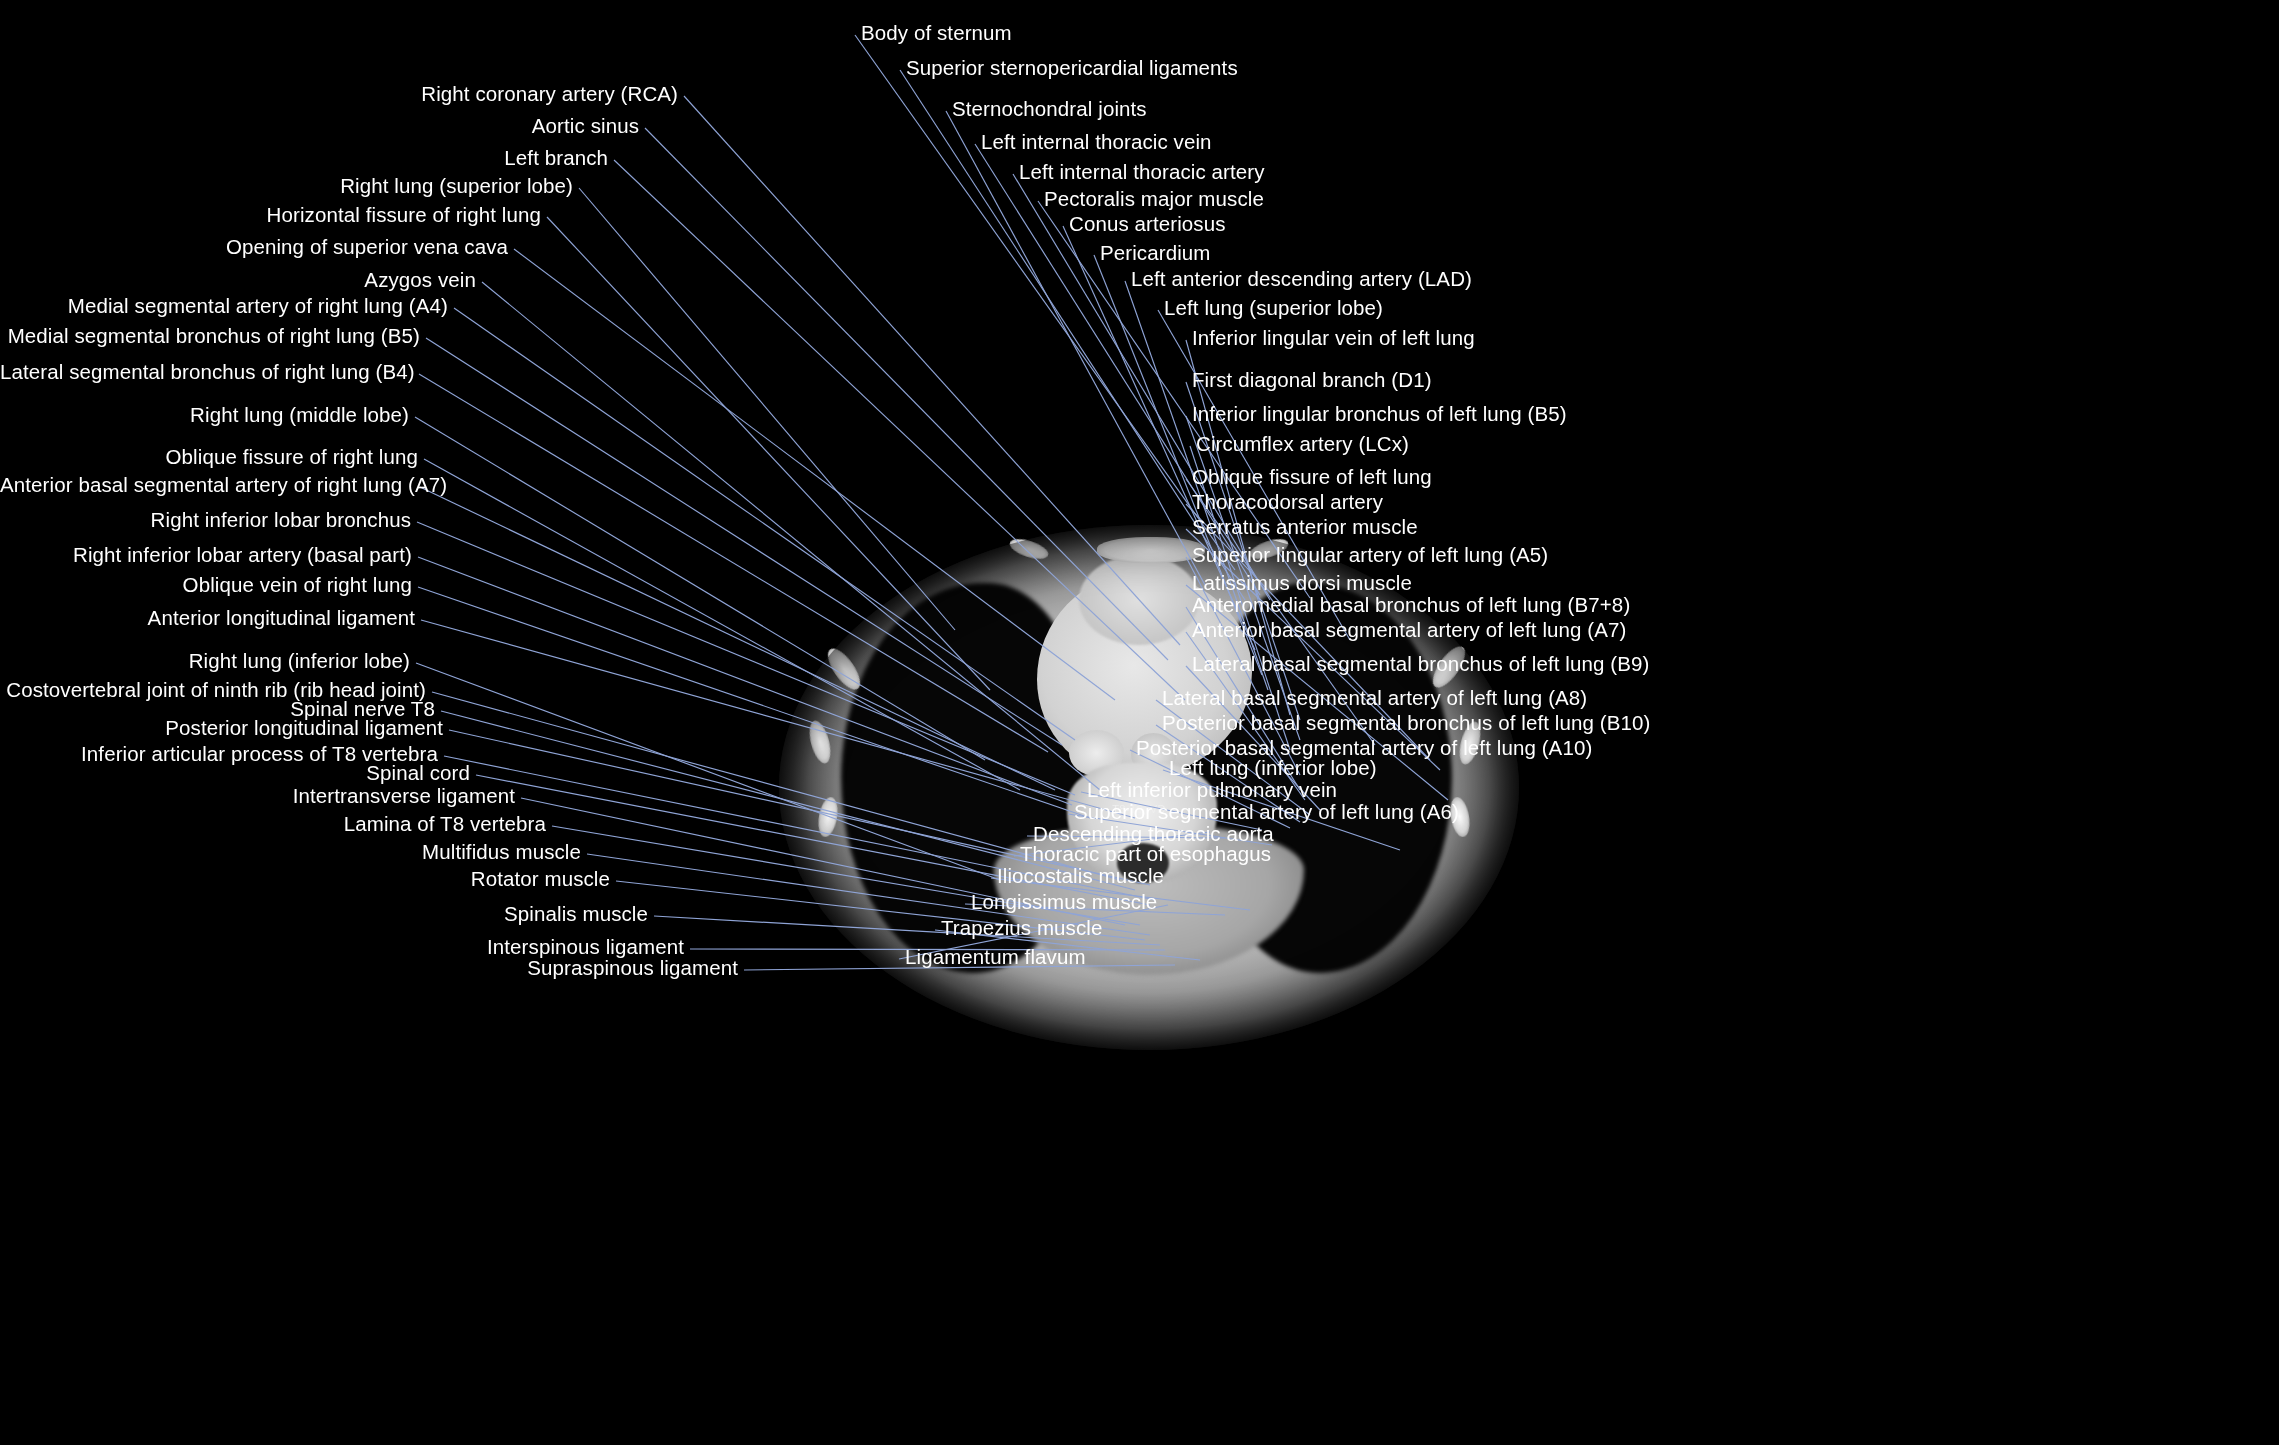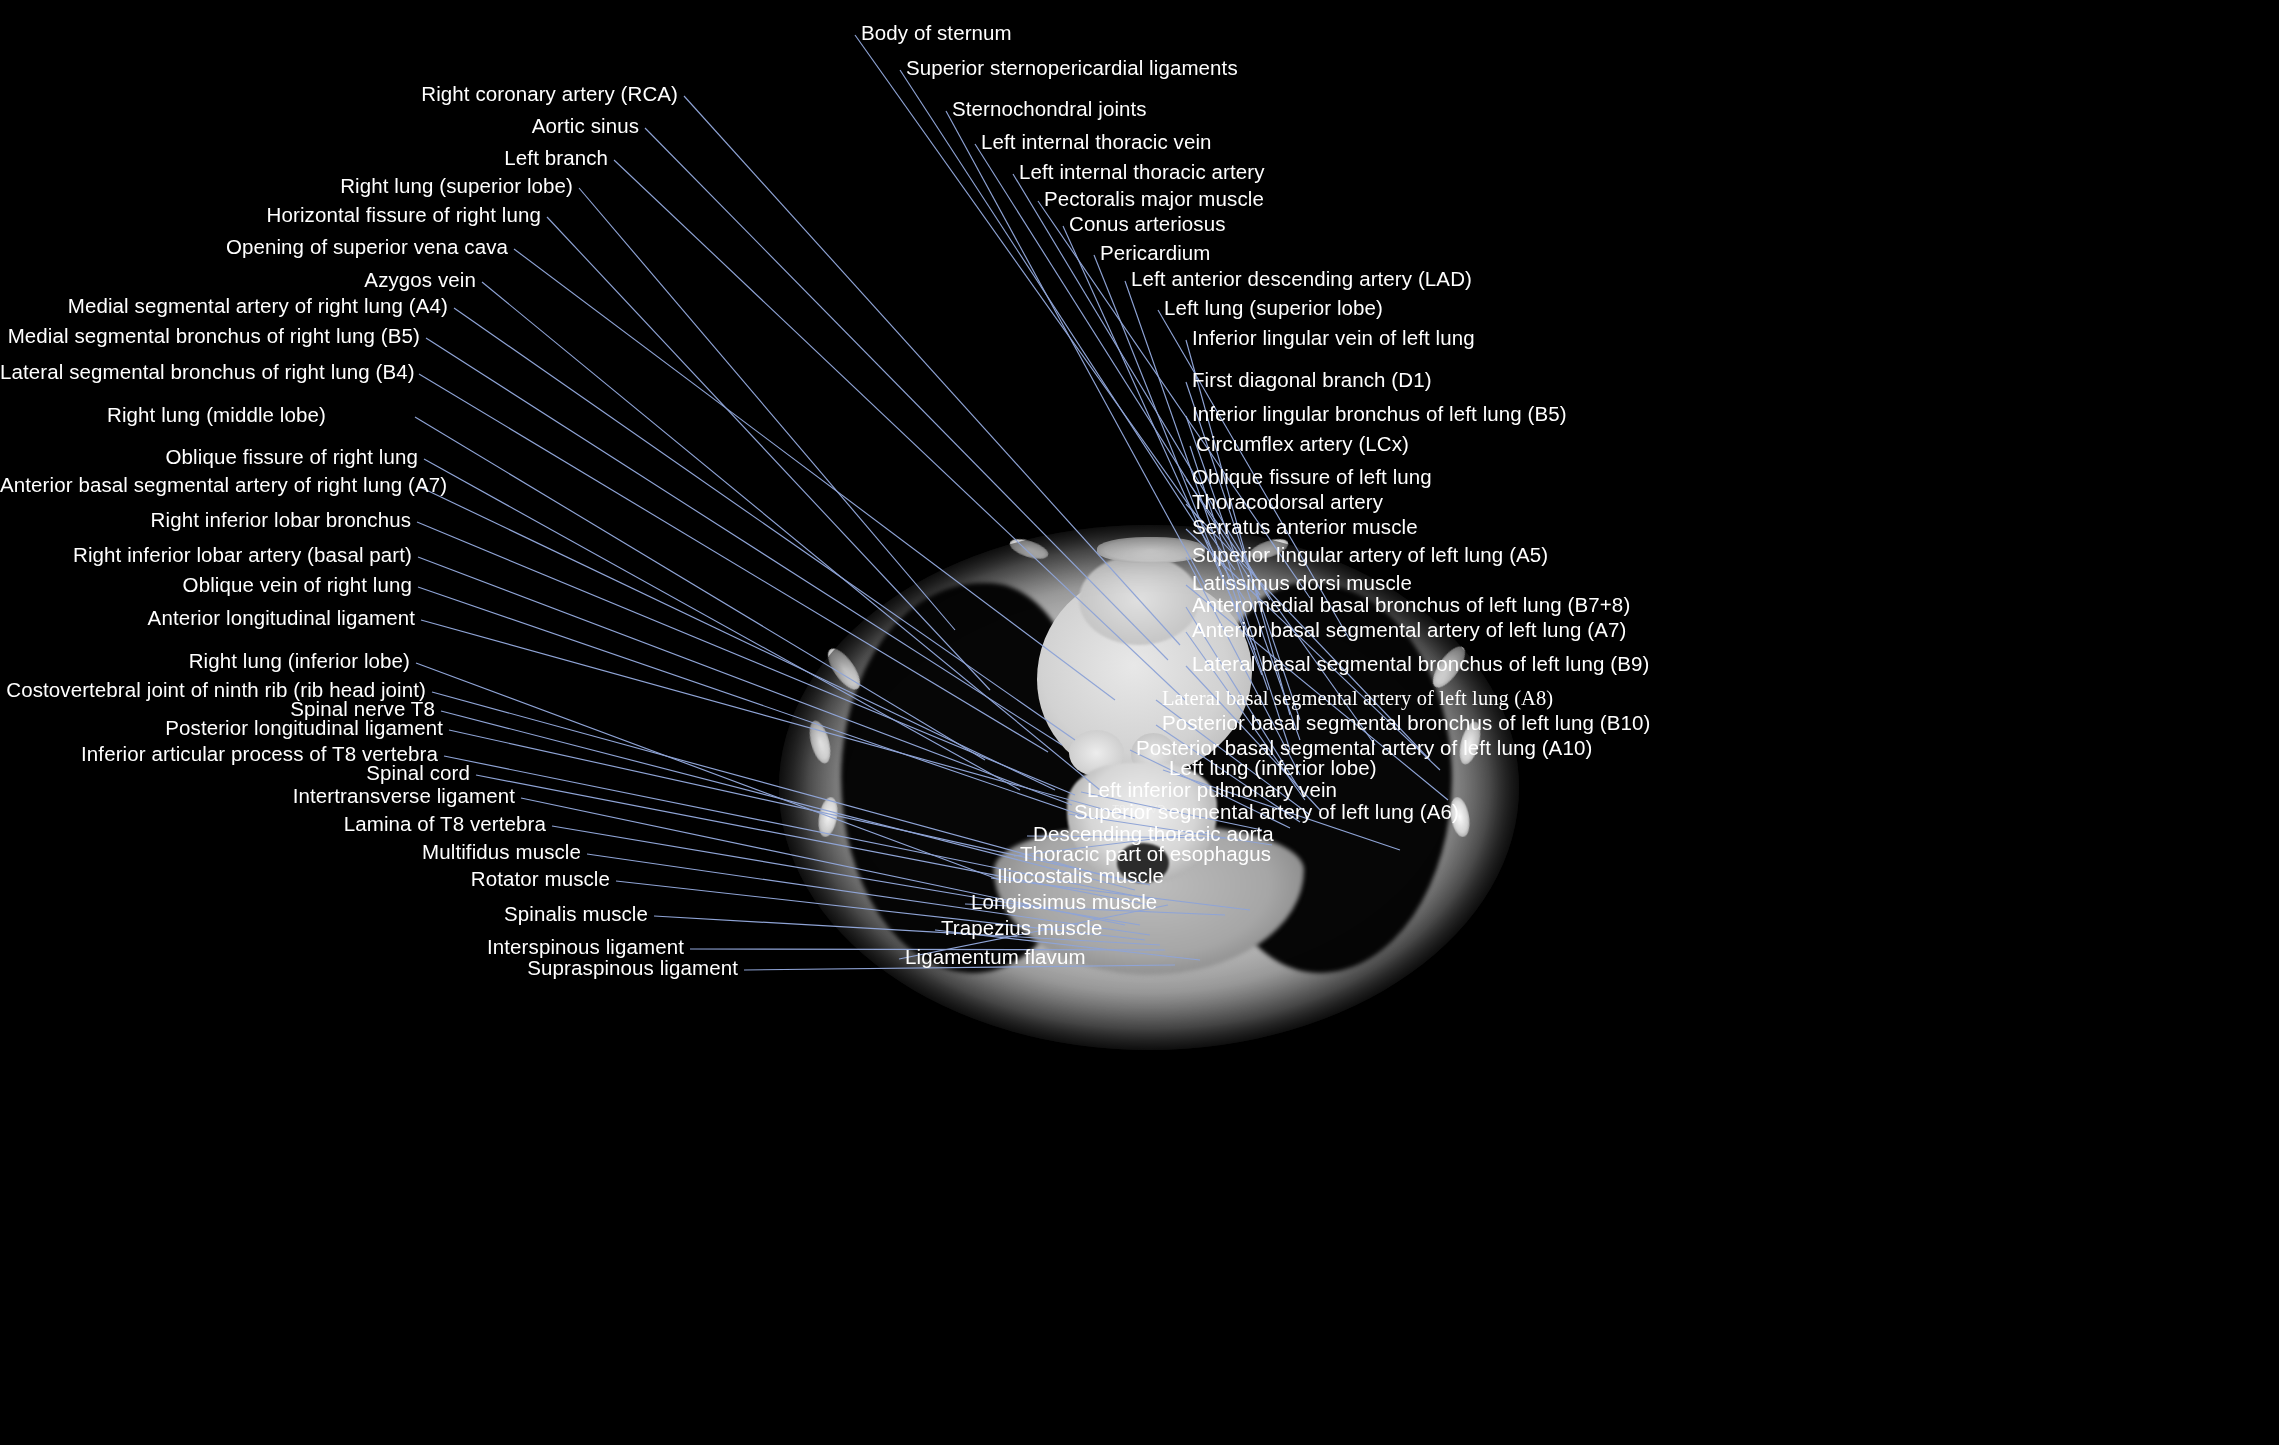--- a/index.html
+++ b/index.html
@@ -267,21 +267,21 @@
       <div class="label right-al" style="top: 83px; left: 0px; width: 678px; padding-right: 0px;">Right coronary artery (RCA)</div>
       <div class="label right-al" style="top: 115px; left: 0px; width: 639px; padding-right: 0px;">Aortic sinus</div>
       <div class="label right-al" style="top: 147px; left: 0px; width: 608px; padding-right: 0px;">Left branch</div>
       <div class="label right-al" style="top: 175px; left: 0px; width: 573px; padding-right: 0px;">Right lung (superior lobe)</div>
       <div class="label right-al" style="top: 204px; left: 0px; width: 541px; padding-right: 0px;">Horizontal fissure of right lung</div>
       <div class="label right-al" style="top: 236px; left: 0px; width: 508px; padding-right: 0px;">Opening of superior vena cava</div>
       <div class="label right-al" style="top: 269px; left: 0px; width: 476px; padding-right: 0px;">Azygos vein</div>
       <div class="label right-al" style="top: 295px; left: 0px; width: 448px; padding-right: 0px;">Medial segmental artery of right lung (A4)</div>
       <div class="label right-al" style="top: 325px; left: 0px; width: 420px; padding-right: 0px;">Medial segmental bronchus of right lung (B5)</div>
       <div class="label right-al" style="top: 361px; left: 0px; width: 413px; padding-right: 0px;">Lateral segmental bronchus of right lung (B4)</div>
-      <div class="label right-al" style="top: 404px; left: 12px; width: 409px; padding-right: 0px; text-align: center;">Right lung (middle lobe)</div>
+      <div class="label right-al" style="top: 404px; left: 0px; width: 409px; padding-right: 0px;">Right lung (middle lobe)</div>
       <div class="label right-al" style="top: 446px; left: 0px; width: 418px; padding-right: 0px;">Oblique fissure of right lung</div>
       <div class="label right-al" style="top: 474px; left: 0px; width: 414px; padding-right: 0px;">Anterior basal segmental artery of right lung (A7)</div>
       <div class="label right-al" style="top: 509px; left: 0px; width: 411px; padding-right: 0px;">Right inferior lobar bronchus</div>
       <div class="label right-al" style="top: 544px; left: 0px; width: 412px; padding-right: 0px;">Right inferior lobar artery (basal part)</div>
       <div class="label right-al" style="top: 574px; left: 0px; width: 412px; padding-right: 0px;">Oblique vein of right lung</div>
       <div class="label right-al" style="top: 607px; left: 0px; width: 415px; padding-right: 0px;">Anterior longitudinal ligament</div>
       <div class="label right-al" style="top: 650px; left: 0px; width: 410px; padding-right: 0px;">Right lung (inferior lobe)</div>
       <div class="label right-al" style="top: 679px; left: 0px; width: 426px; padding-right: 0px;">Costovertebral joint of ninth rib (rib head joint)</div>
       <div class="label right-al" style="top: 698px; left: 0px; width: 435px; padding-right: 0px;">Spinal nerve T8</div>
       <div class="label right-al" style="top: 717px; left: 0px; width: 443px; padding-right: 0px;">Posterior longitudinal ligament</div>
@@ -311,21 +311,21 @@
       <div class="label" style="top: 403px; left: 1192px;">Inferior lingular bronchus of left lung (B5)</div>
       <div class="label" style="top: 433px; left: 1196px;">Circumflex artery (LCx)</div>
       <div class="label" style="top: 466px; left: 1192px;">Oblique fissure of left lung</div>
       <div class="label" style="top: 491px; left: 1192px;">Thoracodorsal artery</div>
       <div class="label" style="top: 516px; left: 1192px;">Serratus anterior muscle</div>
       <div class="label" style="top: 544px; left: 1192px;">Superior lingular artery of left lung (A5)</div>
       <div class="label" style="top: 572px; left: 1192px;">Latissimus dorsi muscle</div>
       <div class="label" style="top: 594px; left: 1192px;">Anteromedial basal bronchus of left lung (B7+8)</div>
       <div class="label" style="top: 619px; left: 1192px;">Anterior basal segmental artery of left lung (A7)</div>
       <div class="label" style="top: 653px; left: 1192px;">Lateral basal segmental bronchus of left lung (B9)</div>
-      <div class="label" style="top: 687px; left: 1162px; font-family: Liberation Serif, serif;">Lateral basal segmental artery of left lung (A8)</div>
+      <div class="label" style="top: 687px; left: 1162px;">Lateral basal segmental artery of left lung (A8)</div>
       <div class="label" style="top: 712px; left: 1162px; text-align: right;">Posterior basal segmental bronchus of left lung (B10)</div>
       <div class="label" style="top: 737px; left: 1113px; margin-left: 23px;">Posterior basal segmental artery of left lung (A10)</div>
       <div class="label" style="top: 757px; left: 1169px;">Left lung (inferior lobe)</div>
       <div class="label" style="top: 779px; left: 1087px;">Left inferior pulmonary vein</div>
       <div class="label" style="top: 801px; left: 1074px;">Superior segmental artery of left lung (A6)</div>
       <div class="label" style="top: 823px; left: 1033px;">Descending thoracic aorta</div>
       <div class="label" style="top: 843px; left: 1020px;">Thoracic part of esophagus</div>
       <div class="label" style="top: 865px; left: 997px;">Iliocostalis muscle</div>
       <div class="label" style="top: 891px; left: 971px;">Longissimus muscle</div>
       <div class="label" style="top: 917px; left: 941px;">Trapezius muscle</div>

